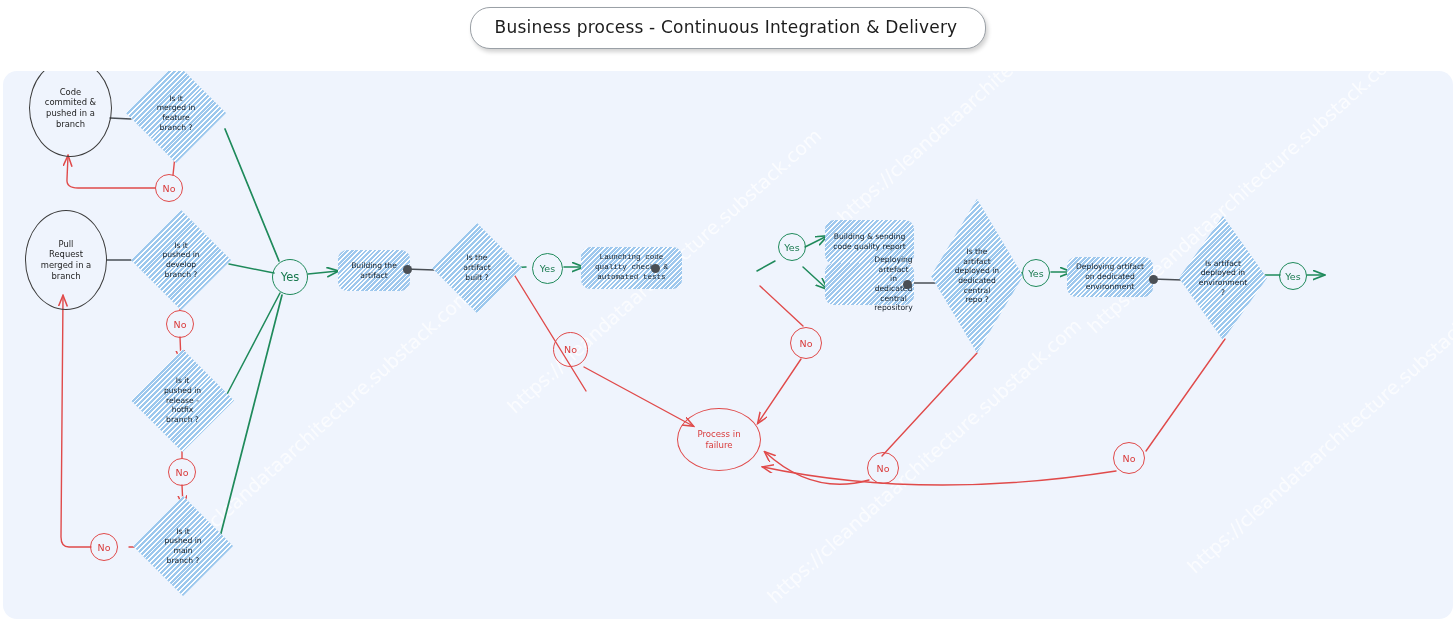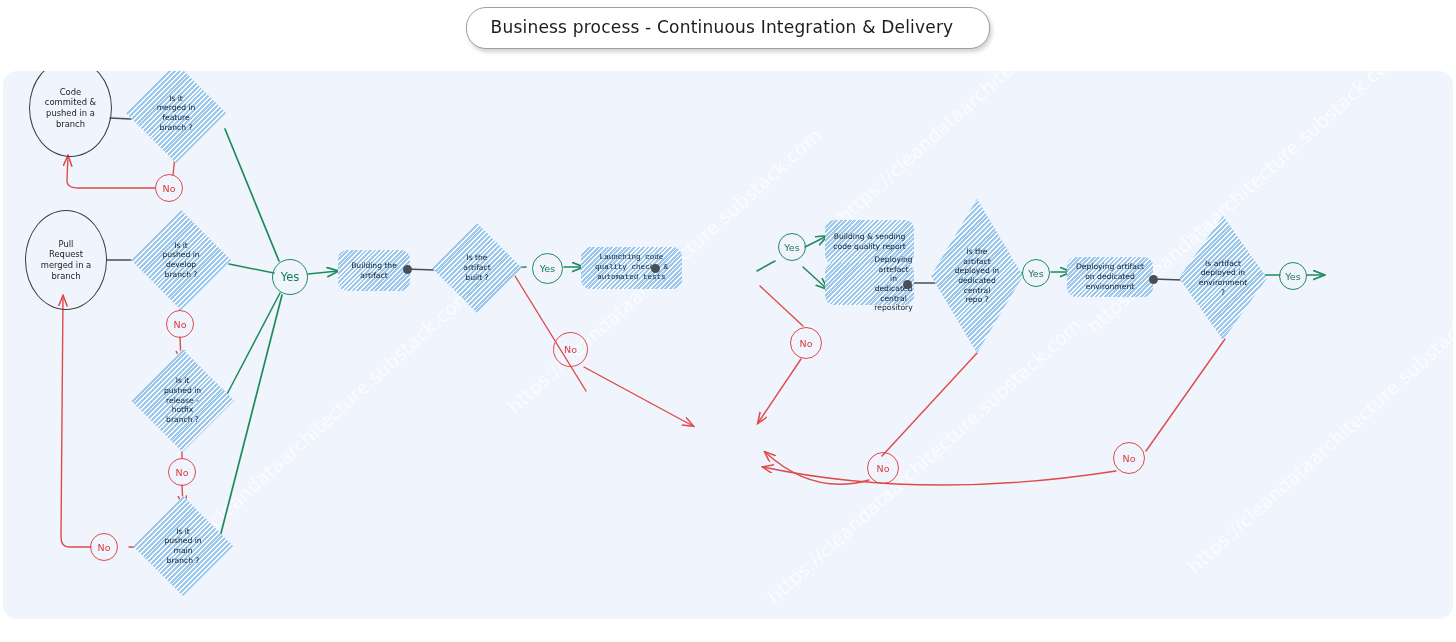--- a/index.html
+++ b/index.html
@@ -24,21 +24,21 @@
     height: 56px;
     display: flex;
     align-items: center;
     justify-content: center;
     pointer-events: none;
   }
   #title-box {
     background: #ffffff;
     border: 1.4px solid #9aa0a6;
     border-radius: 20px;
-    padding: 9px 36px 11px 24px;
+    padding: 9px 28px 11px 24px;
     box-shadow: 2px 3px 4px rgba(0,0,0,0.18);
     font-size: 17px;
     color: #1c1c1c;
     letter-spacing: 0.2px;
     white-space: nowrap;
     font-family: "DejaVu Sans", "Liberation Sans", sans-serif;
   }
 
   
   #canvas-panel {
@@ -367,20 +367,24 @@
 
   <div class="node decision" style="left:1176px; top:145px; width:88px; height:124px;">
     <span class="dia"></span>
     <span class="label">Is artifact
 deployed in
 environment
 ?</span>
   </div>
 
 
+  <div class="node ellipse-failure" style="left:674px; top:337px; width:84px; height:63px;">
+    <span class="label">Process in
+failure</span>
+  </div>
 
   <div class="badge badge-no" style="left:152px; top:103px; width:28px; height:28px;">
     <span>No</span>
   </div>
 
   <div class="badge badge-no" style="left:163px; top:239px; width:28px; height:28px;">
     <span>No</span>
   </div>
 
   <div class="badge badge-no" style="left:165px; top:387px; width:28px; height:28px;">

